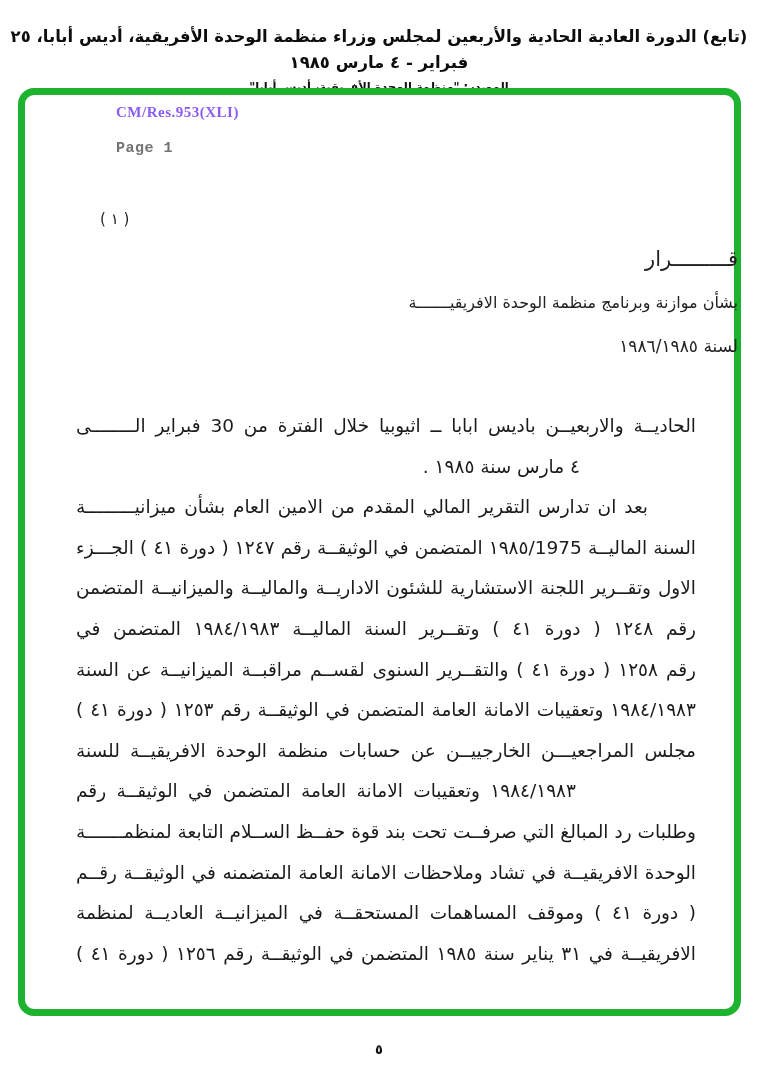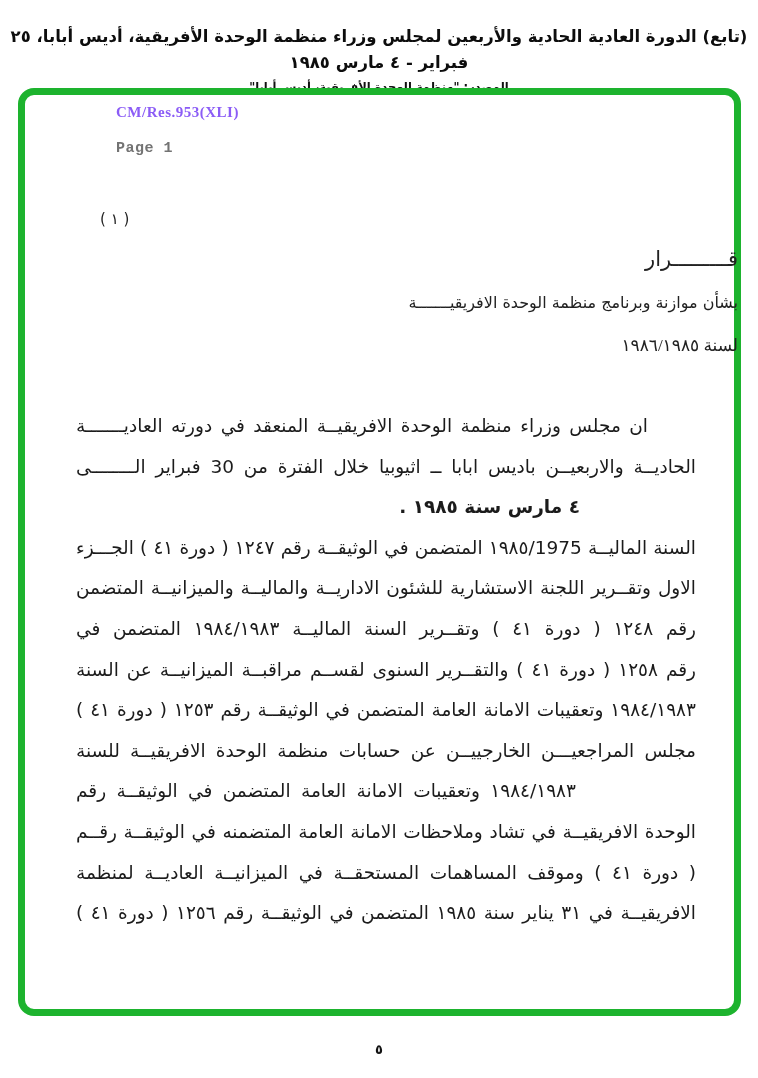--- a/index.html
+++ b/index.html
@@ -53,38 +53,37 @@
     position: absolute; left: 100px; top: 210px;
     direction: rtl; font-size: 15px; color: #242424;
   }
   
   .title-block {
     position: absolute; left: 78px; top: 244px; width: 660px;
     direction: rtl; text-align: right; color: #222;
   }
   .res-title   { font-size: 21px; line-height: 30px; }
   .res-subtitle{ font-size: 16px; line-height: 30px; margin-top: 14px; }
-  .res-year    { font-size: 17px; line-height: 28px; margin-top: 14px; font-family: Liberation Serif, serif; }
+  .res-year    { font-size: 17px; line-height: 28px; margin-top: 14px; }
   .res-divider { font-size: 18px; font-weight: bold; line-height: 20px; margin-top: 18px; }
   
   .res-body {
     position: absolute; left: 76px; top: 406px; width: 620px;
     direction: rtl; font-size: 18.5px; color: #1b1b1b;
   }
   .body-line {
     height: 40.6px; line-height: 40.6px;
     text-align: justify; text-align-last: justify;
     overflow: hidden;
   }
   .body-line.indent-sm { padding-right: 48px; }
   .body-line.indent-lg { padding-right: 120px; }
   .body-line.short {
     text-align: right; text-align-last: right;
     padding-right: 116px;
-    font-weight: bold;
   }
   
   .footer-number {
     position: absolute; left: 0; right: 0; top: 1042px;
     text-align: center; direction: rtl;
     font-size: 13px; font-weight: bold; color: #111;
   }
 </style>
 </head>
 <body>
@@ -101,28 +100,29 @@
 
 <div class="item-number">( ١ )</div>
 
 <div class="title-block">
   <div class="res-title">قـــــــــرار</div>
   <div class="res-subtitle">بشأن موازنة وبرنامج منظمة الوحدة الافريقيـــــــة</div>
   <div class="res-year">لسنة ١٩٨٦/١٩٨٥</div>
 </div>
 
 <section class="res-body">
-  <div class="body-line indent-sm">ان مجلس وزراء منظمة الوحدة الافريقيــة المنعقد في دورته العاديـــــــة</div>
   <div class="body-line">الحاديــة والاربعيــن باديس ابابا ــ اثيوبيا خلال الفترة من 30 فبراير الــــــــى</div>
   <div class="body-line short">٤ مارس سنة ١٩٨٥ .</div>
+  <div class="body-line indent-sm">بعد ان تدارس التقرير المالي المقدم من الامين العام بشأن ميزانيـــــــــة</div>
   <div class="body-line">السنة الماليــة ١٩٨٥/1975 المتضمن في الوثيقــة رقم ١٢٤٧ ( دورة ٤١ ) الجـــزء</div>
   <div class="body-line">الاول وتقــرير اللجنة الاستشارية للشئون الاداريــة والماليــة والميزانيــة المتضمن في الوثيقــة</div>
   <div class="body-line">رقم ١٢٤٨ ( دورة ٤١ ) وتقــرير السنة الماليــة ١٩٨٤/١٩٨٣ المتضمن في الوثيقـــــة</div>
   <div class="body-line">رقم ١٢٥٨ ( دورة ٤١ ) والتقــرير السنوى لقســم مراقبــة الميزانيــة عن السنة الماليـــــة</div>
   <div class="body-line">١٩٨٤/١٩٨٣ وتعقيبات الامانة العامة المتضمن في الوثيقــة رقم ١٢٥٣ ( دورة ٤١ ) وتقرير</div>
   <div class="body-line">مجلس المراجعيـــن الخارجييــن عن حسابات منظمة الوحدة الافريقيــة للسنة الماليـــــــة</div>
   <div class="body-line indent-lg">١٩٨٤/١٩٨٣ وتعقيبات الامانة العامة المتضمن في الوثيقــة رقم ١٢٥٠ (  دورة ٤١ )</div>
+  <div class="body-line">وطلبات رد المبالغ التي صرفــت تحت بند قوة حفــظ الســلام التابعة لمنظمـــــــة</div>
   <div class="body-line">الوحدة الافريقيــة في تشاد وملاحظات الامانة العامة المتضمنه في الوثيقــة رقــم ١٢٥٤</div>
   <div class="body-line">( دورة ٤١ ) وموقف المساهمات المستحقــة في الميزانيــة العاديــة لمنظمة الوحـــــدة</div>
   <div class="body-line">الافريقيــة في ٣١ يناير سنة ١٩٨٥ المتضمن في الوثيقــة رقم ١٢٥٦ ( دورة ٤١ ) ومشــروع</div>
 </section>
 
 <div class="footer-number">٥</div>
 
 </body></html>

